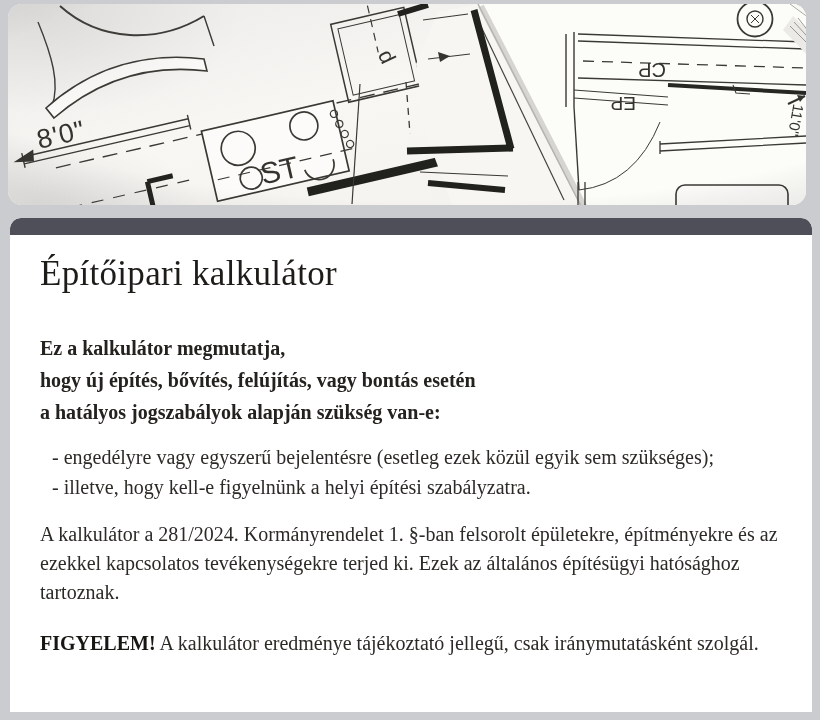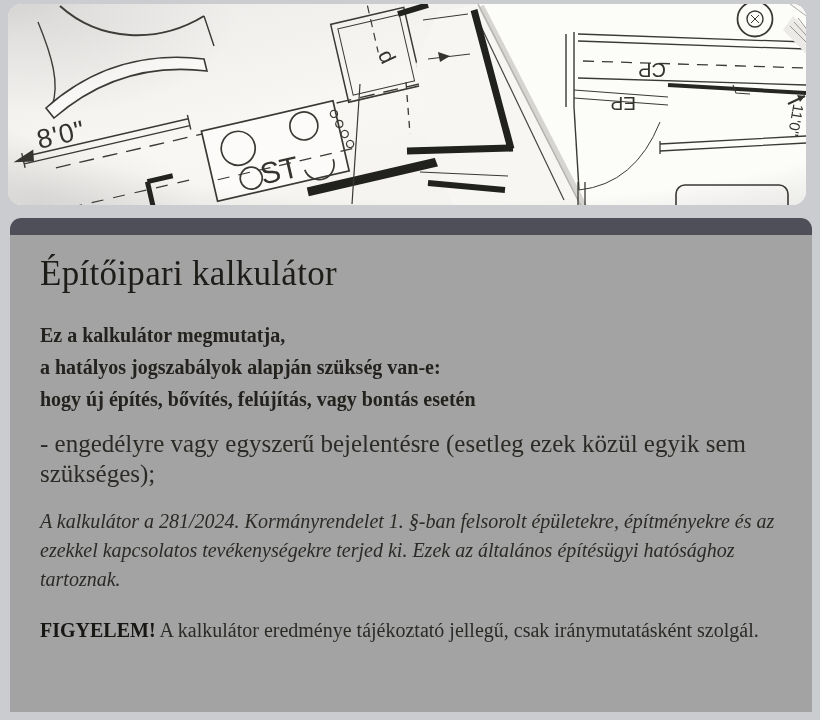--- a/index.html
+++ b/index.html
@@ -8,32 +8,32 @@
     background:#cbccd0;
     font-family:"Liberation Serif", serif;
   }
   .hero-card{
     position:absolute;left:8px;top:4px;width:798px;height:201px;
     border-radius:14px;overflow:hidden;background:#f6f5f2;
   }
   .hero-card svg{display:block;width:798px;height:201px;}
   .content-card{
     position:absolute;left:10px;top:218px;width:802px;height:494px;
-    background:#a3a3a3;border-radius:11px 11px 0 0;overflow:hidden;
+    background:#ffffff;border-radius:11px 11px 0 0;overflow:hidden;
   }
   .content-topbar{height:17px;background:#4e4f58;border-radius:11px 11px 0 0;}
   .content-body{padding:0 30px;color:#262420;}
   .page-title{
     margin:18px 0 0;font-weight:400;font-size:35px;line-height:42px;
     color:#1d1c19;letter-spacing:.3px;
   }
-  .intro{margin:24px 0 0;font-weight:700;font-size:20px;line-height:32px;color:#24221e;}
-  .req-list{margin:14px 0 0;font-size:25px;line-height:30px;color:#2c2a26;}
+  .intro{margin:37px 0 0;font-weight:700;font-size:20px;line-height:32px;color:#24221e;}
+  .req-list{margin:14px 12px 0;font-size:20px;line-height:30px;color:#2c2a26;}
   .scope-note{
-    margin:18px 0 0;font-style:italic;font-size:20px;line-height:29px;
+    margin:18px 0 0;font-size:20px;line-height:29px;
     max-width:744px;color:#2c2a26;
   }
   .warning{margin:22px 0 0;font-size:20px;line-height:29px;color:#2c2a26;}
   .warning strong{color:#171613;}
   .bp-text{font-family:"Liberation Sans", sans-serif;fill:#34332e;}
 </style>
 </head>
 <body>
 
 <div class="hero-card">
@@ -158,26 +158,27 @@
   </svg>
 </div>
 
 <div class="content-card">
   <div class="content-topbar"></div>
   <div class="content-body">
     <h1 class="page-title">Építőipari kalkulátor</h1>
 
     <p class="intro">
       <span style="display:block">Ez a kalkulátor megmutatja,</span>
+      <span style="display:block">hogy új építés, bővítés, felújítás, vagy bontás esetén</span>
       <span style="display:block">a hatályos jogszabályok alapján szükség van-e:</span>
-      <span style="display:block">hogy új építés, bővítés, felújítás, vagy bontás esetén</span>
     </p>
 
     <div class="req-list">
       <div>- engedélyre vagy egyszerű bejelentésre (esetleg ezek közül egyik sem szükséges);</div>
+      <div>- illetve, hogy kell-e figyelnünk a helyi építési szabályzatra.</div>
     </div>
 
     <p class="scope-note">A kalkulátor a 281/2024. Kormányrendelet 1. §-ban felsorolt épületekre, építményekre és az ezekkel kapcsolatos tevékenységekre terjed ki. Ezek az általános építésügyi hatósághoz tartoznak.</p>
 
     <p class="warning">
       <strong>FIGYELEM!</strong>
       <span>A kalkulátor eredménye tájékoztató jellegű, csak iránymutatásként szolgál.</span>
     </p>
   </div>
 </div>

